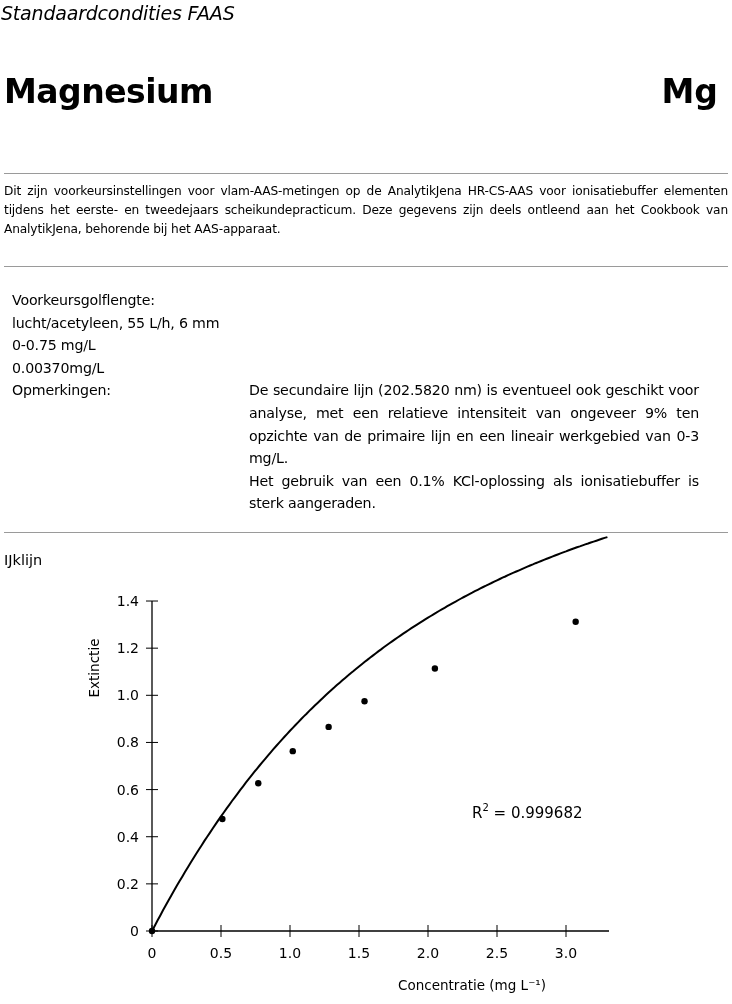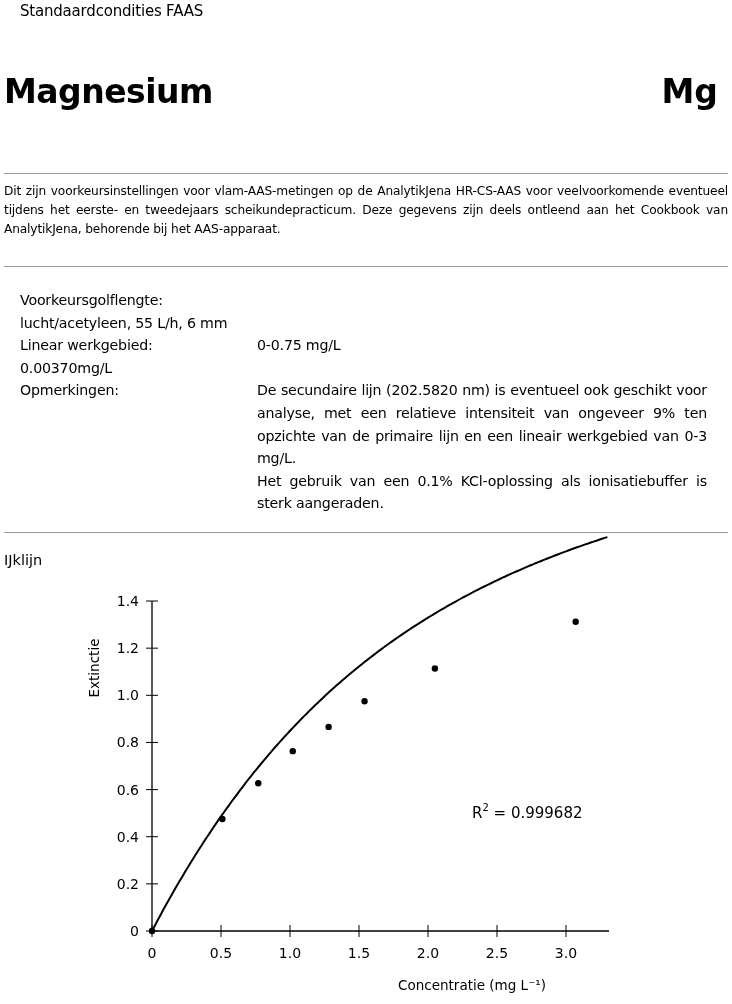--- a/index.html
+++ b/index.html
@@ -1,53 +1,52 @@
 <!DOCTYPE html>
 <html><head>
 <meta charset="utf-8">
 <style>
   html, body { margin:0; padding:0; background:#ffffff; }
   body { width:732px; height:1004px; position:relative; overflow:hidden;
          font-family:"DejaVu Sans", sans-serif; color:#000; }
   .abs { position:absolute; }
-  .header-sub { left:20px; top:2px; font-size:15px; letter-spacing:-0.2px; }
+  .header-sub { left:1px; top:2px; font-size:19px; letter-spacing:-0.2px;font-style:italic; }
   .title { left:4px; top:72px; font-size:33px; font-weight:bold; letter-spacing:-0.5px;text-align:center; }
   .symbol { right:14px; top:72px; font-size:33px; font-weight:bold; }
   .rule { left:4px; width:724px; height:0; border-top:1.5px solid #9a9a9a; }
   .intro { left:4px; top:182px; width:724px; font-size:12.2px; line-height:19px;
            text-align:justify; letter-spacing:-0.15px; }
-  .props { left:20px; top:289px; font-size:14.2px; line-height:22.6px; letter-spacing:-0.2px; }
+  .props { left:12px; top:289px; font-size:14.2px; line-height:22.6px; letter-spacing:-0.2px; }
   .prop-row { display:flex; }
   .prop-label { width:237px; flex:none; }
   .prop-value { width:450px; text-align:justify; }
   .section-title { left:4px; top:552px; font-size:14.5px; }
   svg text { font-family:"DejaVu Sans", sans-serif; }
 </style>
 </head>
 <body>
 
 <div class="abs header-sub">Standaardcondities FAAS</div>
 <div class="abs title">Magnesium</div>
 <div class="abs symbol">Mg</div>
 
 <div class="abs rule" style="top:173px;"></div>
 
-<div class="abs intro">Dit zijn voorkeursinstellingen voor vlam-AAS-metingen op de AnalytikJena HR-CS-AAS voor veelvoorkomende eventueel tijdens het eerste- en tweedejaars scheikundepracticum.  Deze gegevens zijn deels ontleend aan het Cookbook van AnalytikJena, behorende bij het AAS-apparaat.</div>
+<div class="abs intro">Dit zijn voorkeursinstellingen voor vlam-AAS-metingen op de AnalytikJena HR-CS-AAS voor ionisatiebuffer elementen tijdens het eerste- en tweedejaars scheikundepracticum.  Deze gegevens zijn deels ontleend aan het Cookbook van AnalytikJena, behorende bij het AAS-apparaat.</div>
 
 <div class="abs rule" style="top:266px;"></div>
 
 <div class="abs props">
   <div class="prop-row">
     <div class="prop-label">Voorkeursgolflengte:</div>
   </div>
   <div class="prop-row">
     <div class="prop-value">lucht/acetyleen, 55 L/h, 6 mm</div>
   </div>
   <div class="prop-row">
-    <div class="prop-label">Linear werkgebied:</div>
     <div class="prop-value">0-0.75 mg/L</div>
   </div>
   <div class="prop-row">
     <div class="prop-value">0.00370mg/L</div>
   </div>
   <div class="prop-row">
     <div class="prop-label">Opmerkingen:</div>
     <div class="prop-value">
       <div>De secundaire lijn (202.5820 nm) is eventueel ook geschikt voor analyse, met een relatieve intensiteit van ongeveer 9% ten opzichte van de primaire lijn en een lineair werkgebied van 0-3 mg/L.</div>
       <div>Het gebruik van een 0.1% KCl-oplossing als ionisatiebuffer is sterk aangeraden.</div>

